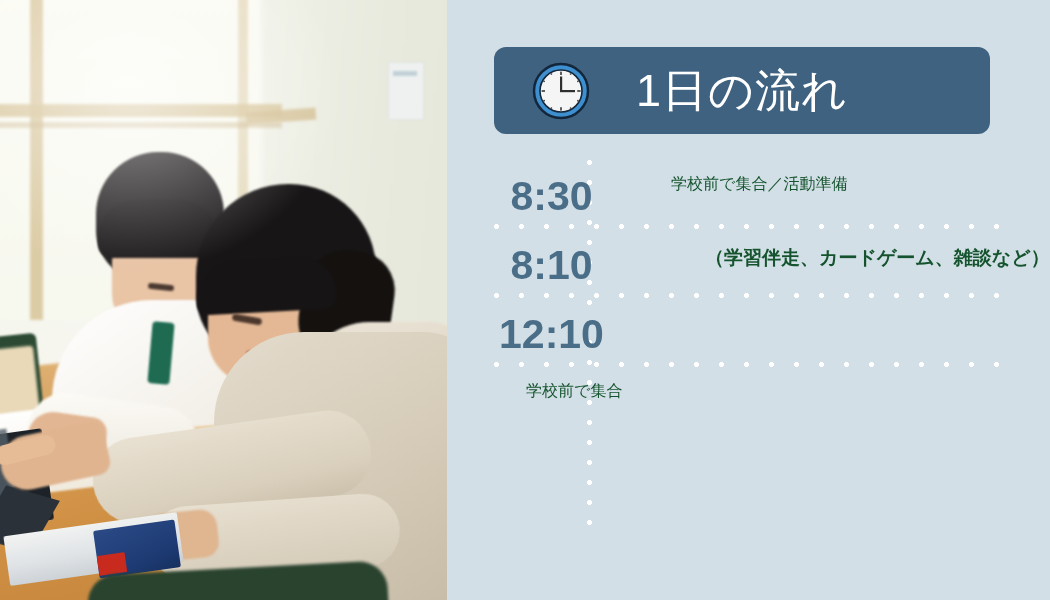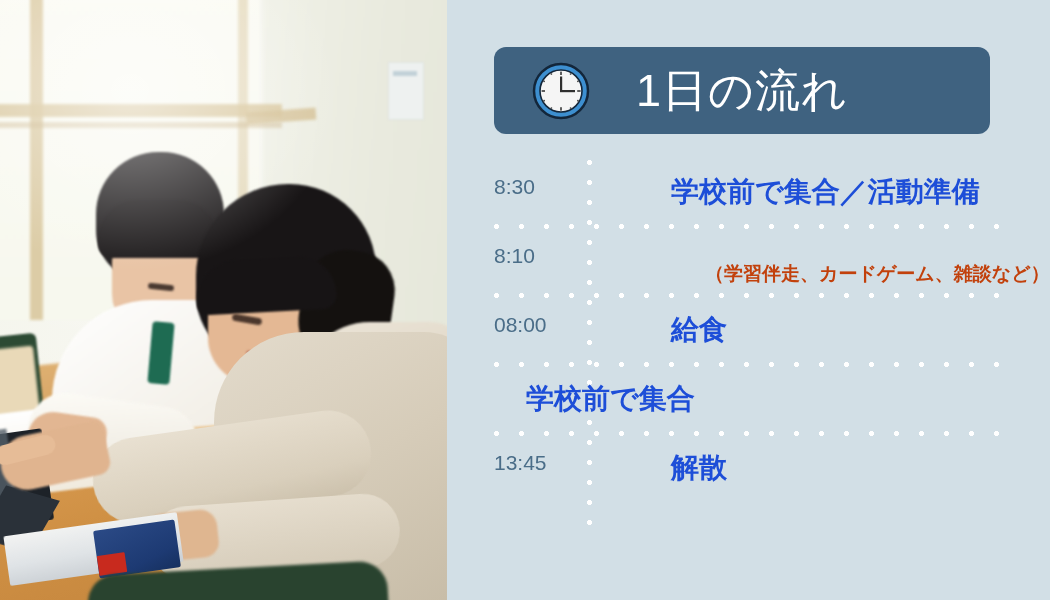--- a/index.html
+++ b/index.html
@@ -405,49 +405,49 @@
   }
 
   .row {
     position: relative;
     display: flex;
     align-items: flex-start;
     min-height: 69px;
   }
   .row .time {
     flex: 0 0 145px;
-    text-align: left;
+    text-align: center;
     padding-right: 30px;
     box-sizing: border-box;
     color: #4a6d88;
-    font-weight: normal;
-    font-size: 21px;
+    font-weight: bold;
+    font-size: 41px;
     line-height: 1;
     padding-top: 16px;
     white-space: nowrap;
   }
   .row .desc {
     flex: 1 1 auto;
     padding-left: 32px;
     padding-top: 14px;
   }
   .row .desc-main {
-    color: #1d4ed8;
-    font-weight: bold;
-    font-size: 28px;
+    color: #14532d;
+    font-weight: normal;
+    font-size: 16px;
     line-height: 1.28;
     white-space: nowrap;
   }
   .row .desc-sub {
-    color: #c2410c;
+    color: #14532d;
     font-weight: bold;
     font-size: 19px;
     line-height: 1.3;
     margin-left: 34px;
-    margin-top: 19px;
+    margin-top: 3px;
     white-space: nowrap;
   }
 
   
   .row .sep {
     position: absolute;
     left: 0;
     bottom: 0;
     width: 516px;
     height: 5px;
@@ -570,37 +570,27 @@
 
       <div class="row">
         <div class="time">8:10</div>
         <div class="desc">
           <div class="desc-sub">（学習伴走、カードゲーム、雑談など）</div>
         </div>
         <div class="sep"></div>
       </div>
 
       <div class="row">
-        <div class="time">08:00</div>
-        <div class="desc">
-          <div class="desc-main">給食</div>
-        </div>
+        <div class="time">12:10</div>
         <div class="sep"></div>
       </div>
 
       <div class="row">
         <div class="desc">
           <div class="desc-main">学校前で集合</div>
         </div>
         <div class="sep"></div>
       </div>
 
-      <div class="row">
-        <div class="time">13:45</div>
-        <div class="desc">
-          <div class="desc-main">解散</div>
-        </div>
-
-      </div>
 
     </div>
   </div>
 </div>
 
 </body></html>

